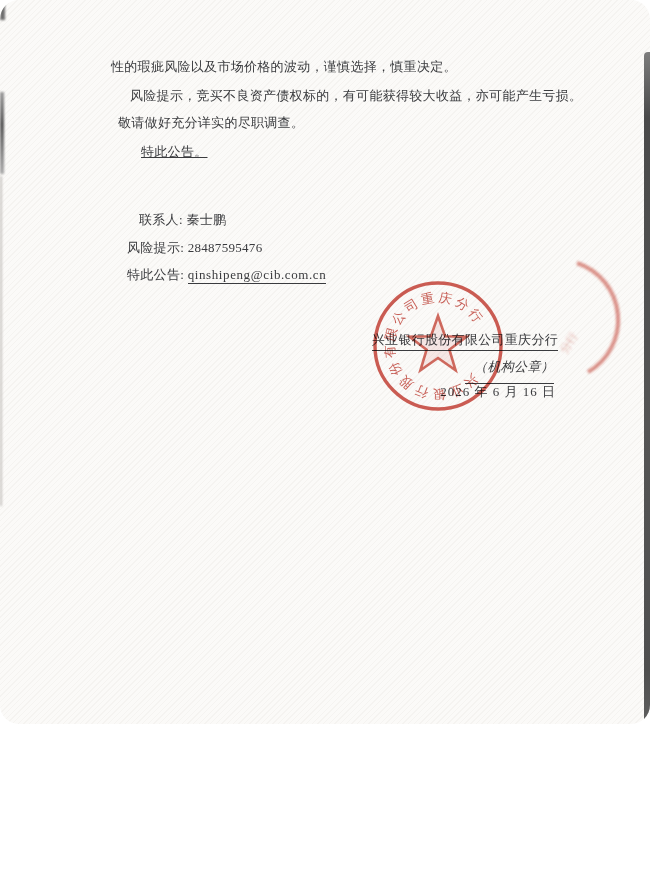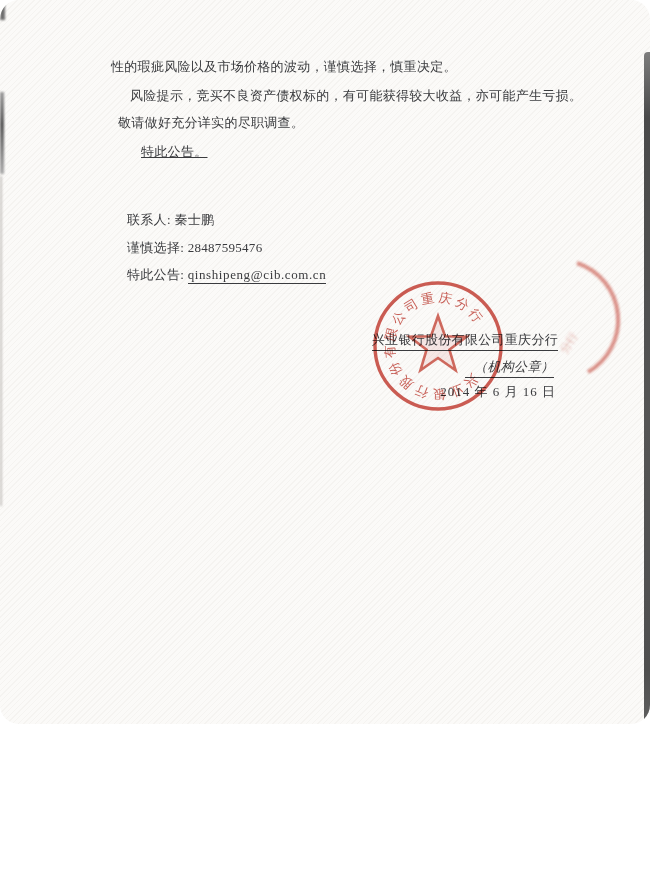--- a/index.html
+++ b/index.html
@@ -11,26 +11,26 @@
     overflow:hidden;
     font-family:"Liberation Serif","DejaVu Serif",serif;
     color:#3a3b3e;
     border-radius:19px;
   }
   .txt{position:absolute;white-space:nowrap;font-size:13px;letter-spacing:0.3px;line-height:17px;}
   .body-line1{left:111px;top:58px;}
   .body-line2{left:130px;top:87px;}
   .body-line3{left:110px;top:114px;margin-left:8px;}
   .body-line4{left:141px;top:143px;text-decoration:underline;}
-  .contact-line1{left:127px;top:211px;text-align:right;}
+  .contact-line1{left:139px;top:211px;text-align:right;}
   .contact-line2{left:127px;top:239px;}
   .contact-line3{left:127px;top:266px;}
   .email{border-bottom:1px solid #3a3b3e;padding-bottom:1px;letter-spacing:0.6px;}
   .sig-company{right:92px;top:331px;border-bottom:1px solid #3a3b3e;padding-bottom:2px;}
-  .sig-seal-note{right:96px;top:358px;border-bottom:1px solid #3a3b3e;padding-bottom:2px;padding-left:9px;font-style:italic;}
+  .sig-seal-note{right:96px;top:358px;border-bottom:1px solid #3a3b3e;padding-bottom:8px;padding-left:9px;font-style:italic;}
   .sig-date{right:94px;top:383px;letter-spacing:1px;}
   
   .edge-right{position:absolute;left:644px;top:52px;width:6px;height:824px;
     background:linear-gradient(to bottom,#7d7d7d,#4a4a4a 8%,#555 45%,#4f4f4f 75%,#8a8a8a);
     filter:blur(0.6px);border-top-left-radius:4px;}
   .corner-top-left{position:absolute;left:0;top:0;width:5px;height:20px;background:#6e6e6e;filter:blur(1px);}
   .smudge-left-top{position:absolute;left:0;top:92px;width:4px;height:82px;
     background:linear-gradient(to bottom,#9a9a9a,#555 40%,#aaa);filter:blur(1.1px);}
   .smudge-left-faint{position:absolute;left:0;top:176px;width:2px;height:330px;background:#c8c6c2;filter:blur(0.8px);}
   .smudge-left-bottom{position:absolute;left:0;top:803px;width:9px;height:34px;
@@ -44,29 +44,29 @@
 
   <div class="txt body-line1">性的瑕疵风险以及市场价格的波动，谨慎选择，慎重决定。</div>
   <div class="txt body-line2">风险提示，竞买不良资产债权标的，有可能获得较大收益，亦可能产生亏损。</div>
   <div class="txt body-line3">敬请做好充分详实的尽职调查。</div>
   <div class="txt body-line4">特此公告。</div>
 
   <div class="txt contact-line1">
     <span>联系人: </span><span>秦士鹏</span>
   </div>
   <div class="txt contact-line2">
-    <span>谨慎选择: </span><span>28487595476</span>
+    <span>风险提示: </span><span>28487595476</span>
   </div>
   <div class="txt contact-line3">
     <span>特此公告: </span><span class="email">qinshipeng@cib.com.cn</span>
   </div>
 
   <div class="txt sig-company">兴业银行股份有限公司重庆分行</div>
   <div class="txt sig-seal-note">（机构公章）</div>
-  <div class="txt sig-date">2014 年 6 月 16 日</div>
+  <div class="txt sig-date">2026 年 6 月 16 日</div>
 
   <svg class="stamp-svg" width="300" height="190" viewBox="0 0 300 190">
     <defs>
       <filter id="inkblur" x="-20%" y="-20%" width="140%" height="140%">
         <feGaussianBlur stdDeviation="0.45"></feGaussianBlur>
       </filter>
       <filter id="inkblur2" x="-20%" y="-20%" width="140%" height="140%">
         <feGaussianBlur stdDeviation="0.8"></feGaussianBlur>
       </filter>
       <path id="sealCircle" d="M 124.0 121.3 A 44 44 0 1 1 52.0 70.7 A 44 44 0 1 1 124.0 121.3" fill="none"></path>

